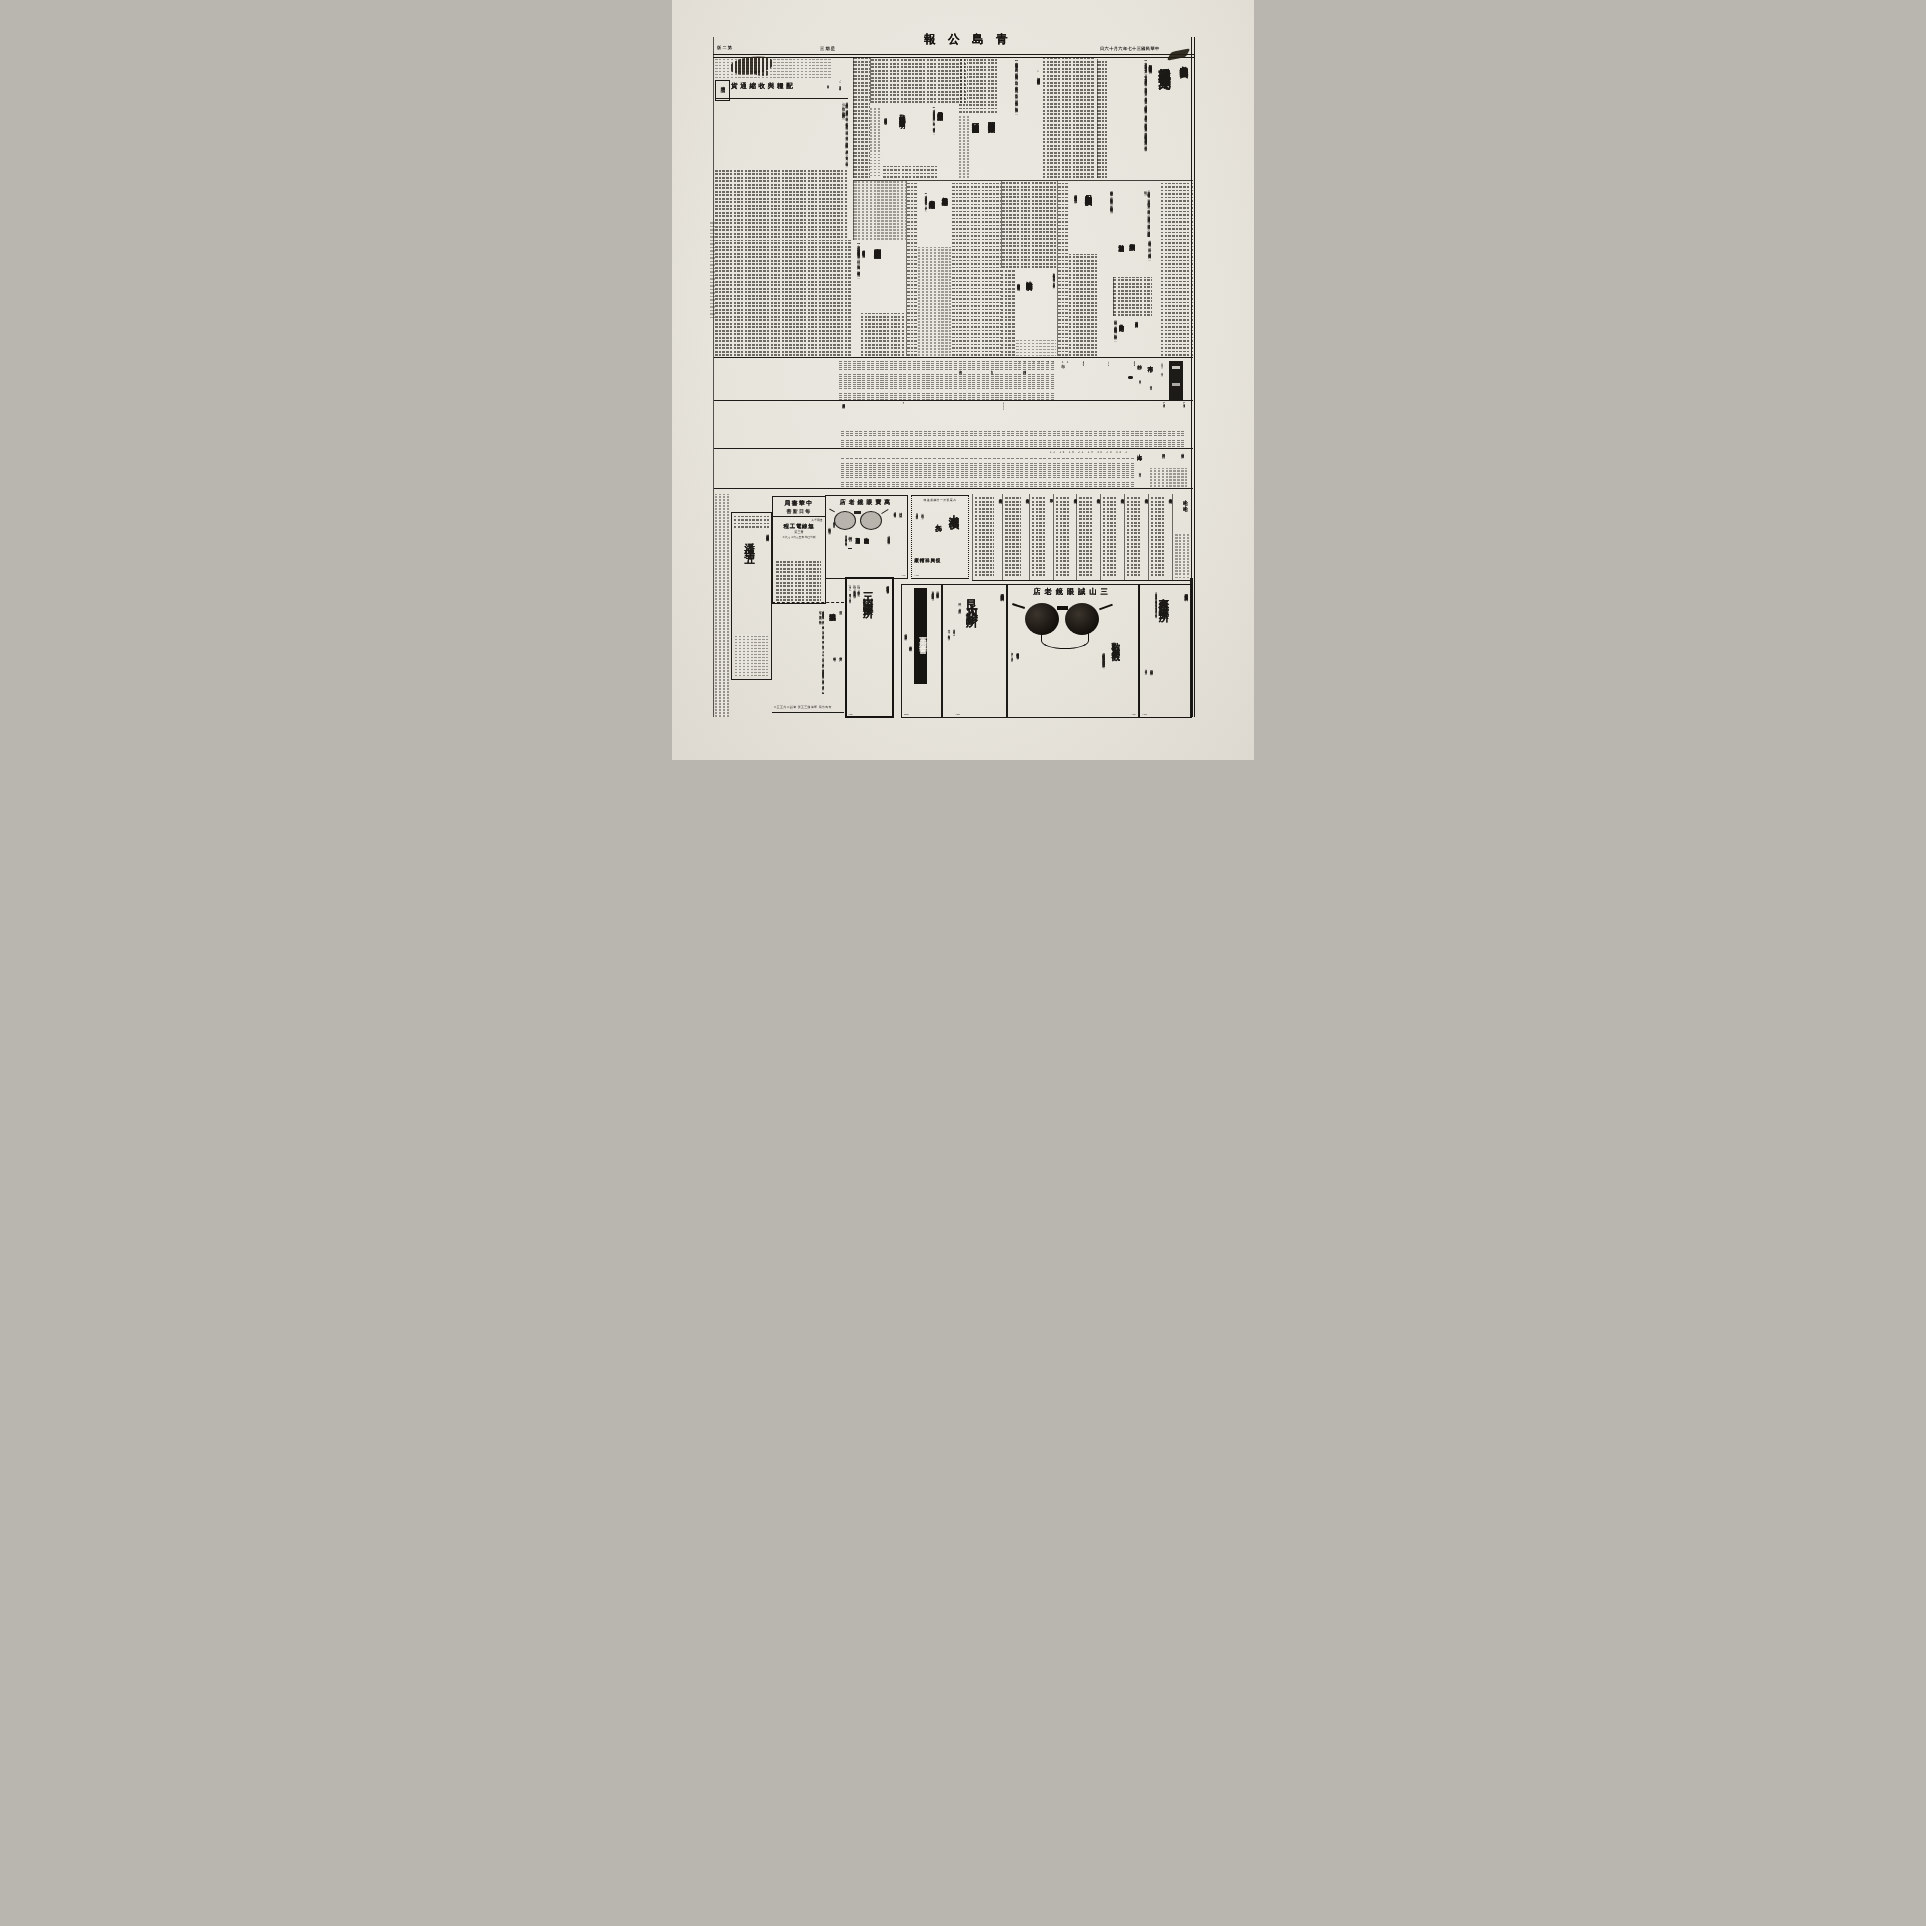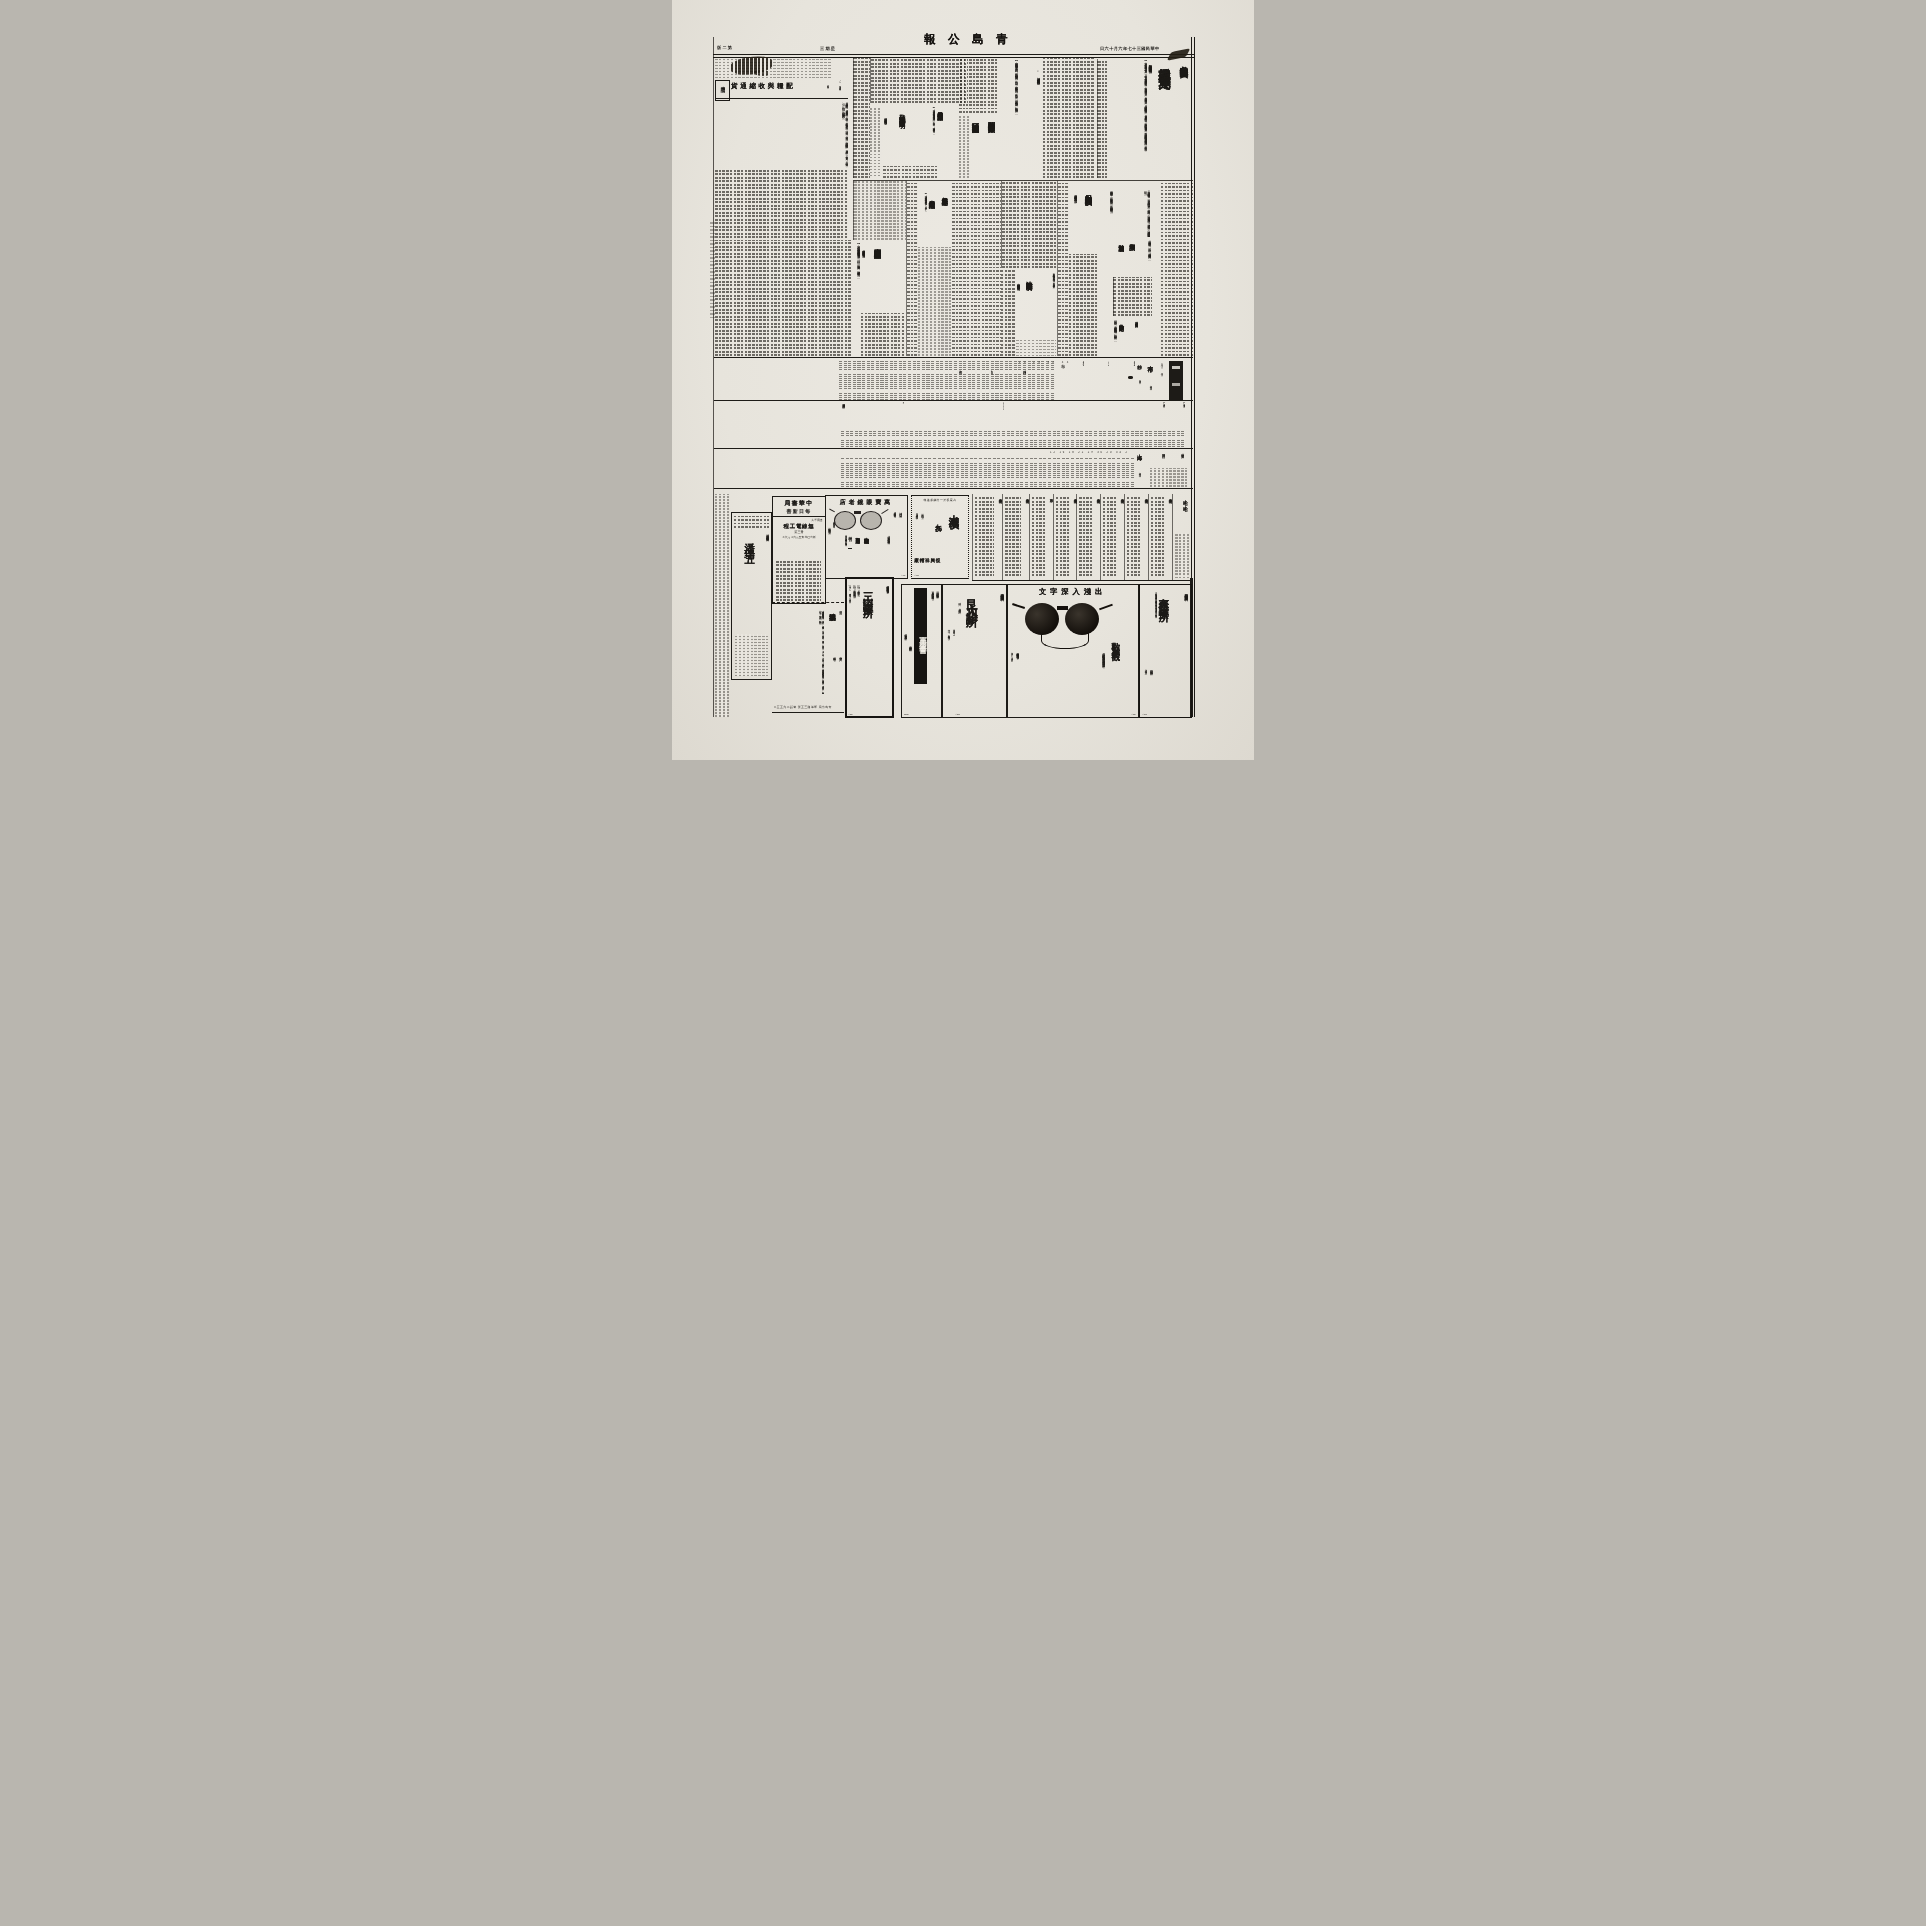--- a/index.html
+++ b/index.html
@@ -328,21 +328,21 @@
   <div class="abs box" style="left:270px;top:584px;width:64px;height:132px;border-width:1px;">
     <div class="v b" style="position:absolute;right:3.1px;top:5.4px;height:123px;font-size:3.7px;">專治性病白濁皮膚外科</div>
     <div class="v bb" style="position:absolute;left:21.6px;top:4.6px;height:125px;font-size:12px;letter-spacing:3.9px;">艮大川診所</div>
     <div class="v" style="position:absolute;left:14.6px;top:15.4px;height:112px;font-size:2.9px;">時間 上午八時起下午八時</div>
     <div class="v" style="position:absolute;left:9.2px;top:42px;height:85px;font-size:2.9px;">電話（二）二三二五</div>
     <div class="v" style="position:absolute;left:3.9px;top:42px;height:85px;font-size:2.9px;">住址—德縣路十八號</div>
     <div class="h" style="position:absolute;left:12.3px;bottom:1.5px;font-size:2.5px;">A53</div>
   </div>
 
   <div class="abs box" style="left:334px;top:584px;width:131px;height:132px;border-width:1px;">
-    <div class="h bb" style="font-size:7.3px;letter-spacing:3.9px;text-align:center;margin-top:1.5px;">文字深入淺出</div>
+    <div class="h bb" style="font-size:7.3px;letter-spacing:3.9px;text-align:center;margin-top:1.5px;">店老鏡眼誠山三</div>
     <div class="abs" style="left:10.8px;top:14px;width:89px;height:46px;">
       <div class="glasses-lens" style="position:absolute;left:7px;top:3.9px;width:34px;height:32px;background:radial-gradient(circle at 35% 35%, #3a342c 0%, #14100c 70%);"></div>
       <div class="glasses-lens" style="position:absolute;left:47px;top:3.9px;width:34px;height:32px;background:radial-gradient(circle at 40% 35%, #3a342c 0%, #14100c 70%);"></div>
       <div style="position:absolute;left:39px;top:7px;width:11.6px;height:3.5px;background:#14100c;"></div>
       <div style="position:absolute;left:-5.4px;top:6.2px;width:13px;height:2.3px;background:#14100c;transform:rotate(18deg);"></div>
       <div style="position:absolute;right:-6.2px;top:7px;width:14px;height:2.3px;background:#14100c;transform:rotate(-20deg);"></div>
       <div style="position:absolute;left:23px;top:34px;width:46px;height:15.4px;border:1.2px solid #14100c;border-top:none;border-radius:0 0 60% 60%;"></div>
     </div>
     <div class="v bb" style="position:absolute;left:103px;top:50px;height:77px;font-size:8.9px;letter-spacing:3.1px;">歡迎參觀</div>
     <div class="v" style="position:absolute;left:25px;top:65px;width:73px;height:63px;font-size:3.3px;">本店最近由嶗山採到大批茶墨水晶等石業已製成各種新式眼鏡質高工精</div>

